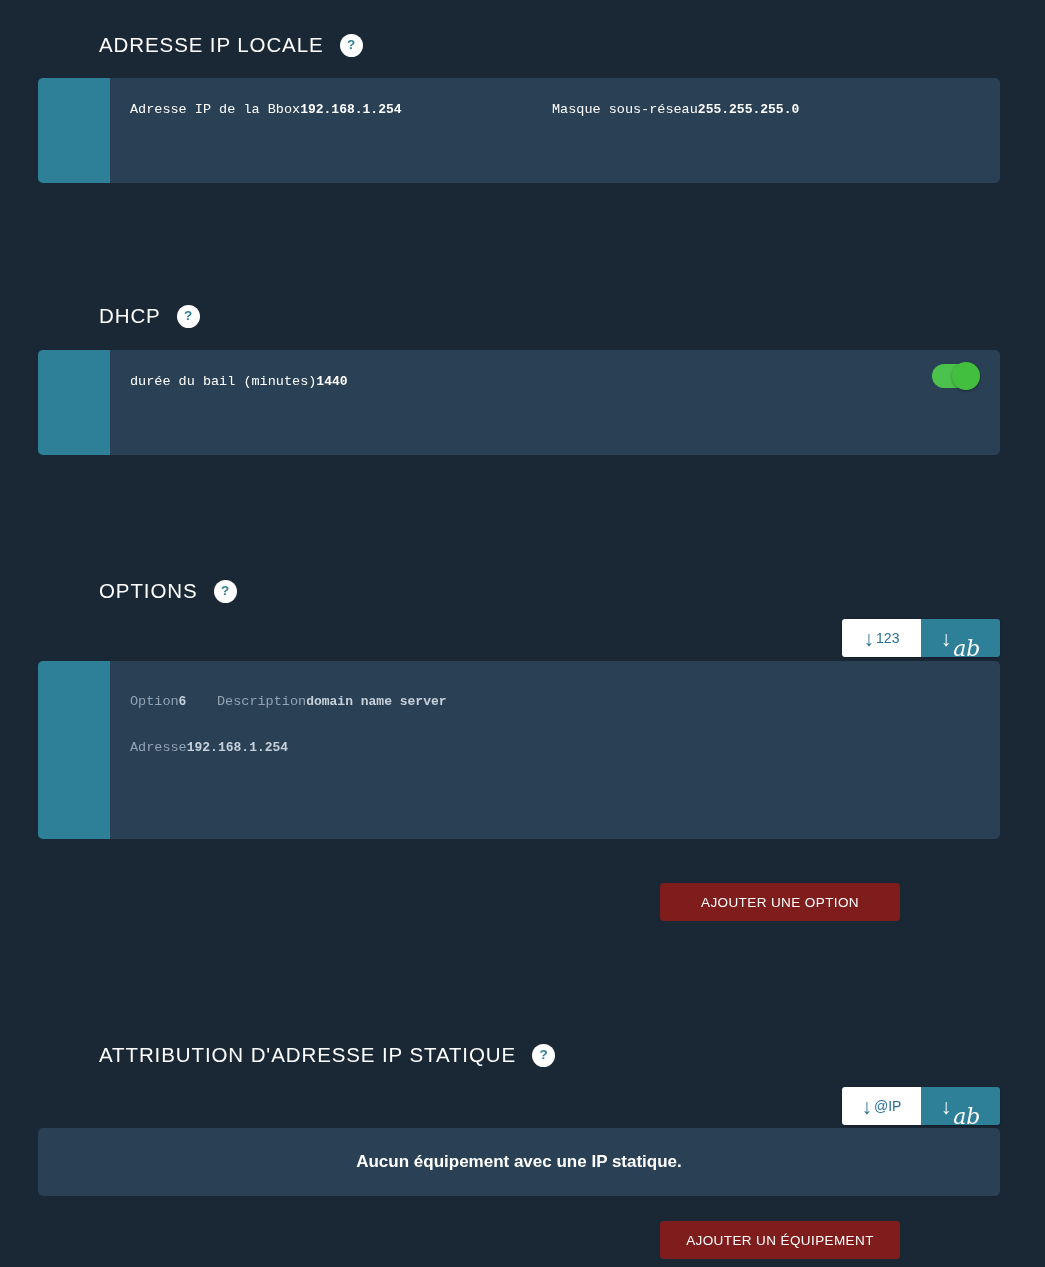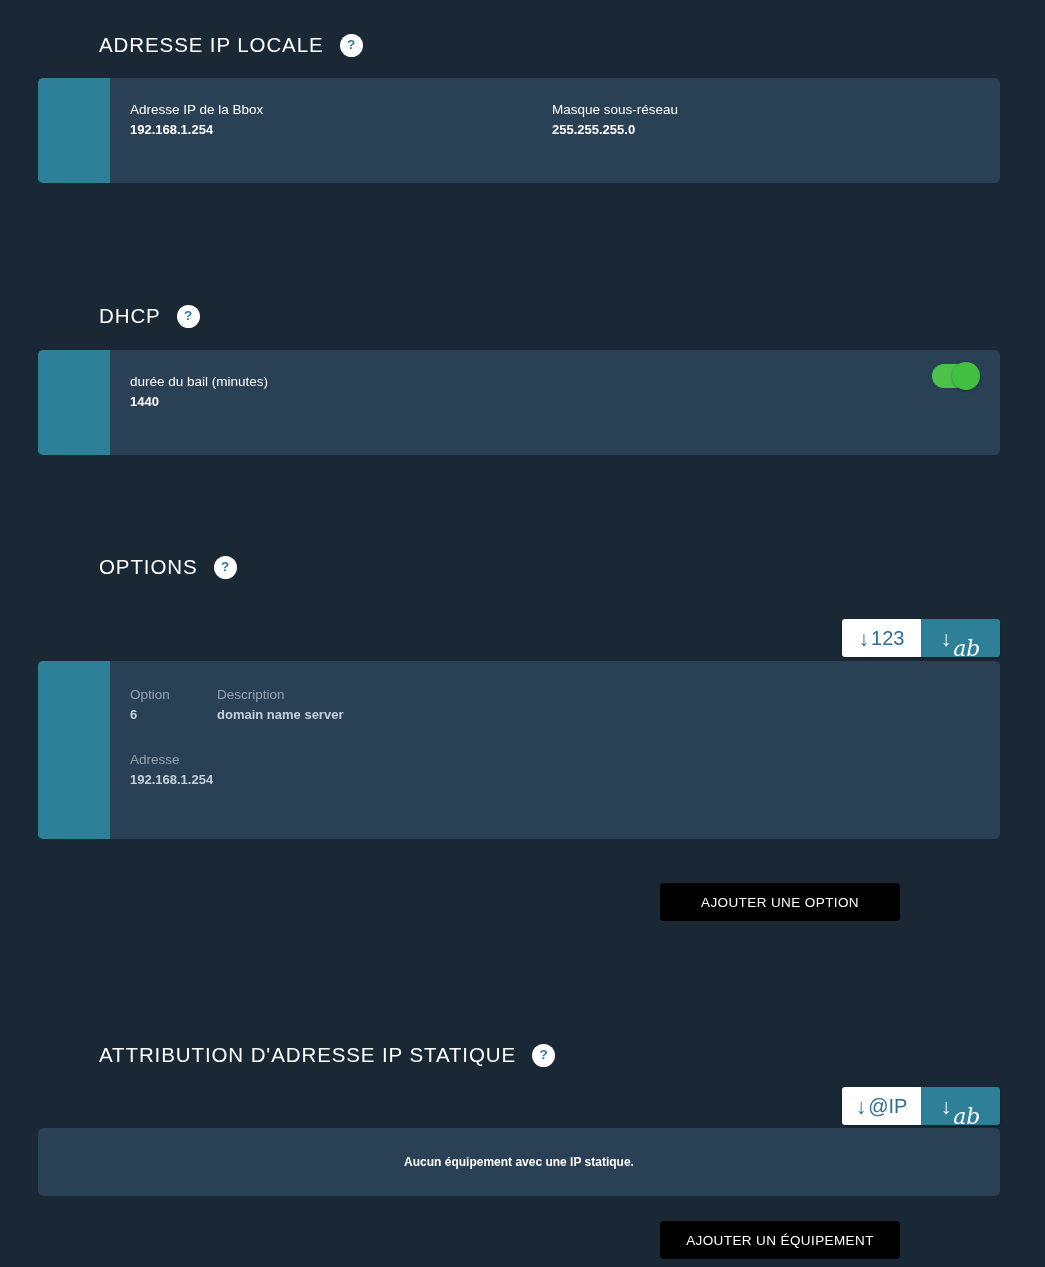--- a/index.html
+++ b/index.html
@@ -68,21 +68,22 @@
     flex: 1;
     position: relative;
     padding: 22px 24px 20px 20px;
   }
 
   .field-row {
     display: flex;
   }
   .field {
     display: flex;
-    flex-direction: column;
+    flex-direction: row;
+    font-family: Liberation Mono, monospace;
   }
   .field-label {
     font-size: 13.5px;
     font-weight: 400;
     color: #ffffff;
     line-height: 1.45;
     white-space: nowrap;
   }
   .field-value {
     font-size: 13px;
@@ -135,72 +136,72 @@
     align-items: center;
     justify-content: center;
     gap: 1px;
     font-size: 16px;
     cursor: pointer;
     user-select: none;
   }
   .sort-btn.active { background: #ffffff; color: #2a6f9a; }
   .sort-btn.inactive { background: #2e7f98; color: #ffffff; }
   .sort-arrow { font-size: 21px; line-height: 1; margin-right: 1px; }
-  .sort-text { font-size: 20px; }
+  .sort-text { font-size: 14px; }
   .sort-text.script {
     font-family: "DejaVu Serif", serif;
     font-style: italic;
     font-size: 22px;
     margin-top: 21px;
   }
 
   
   .empty-card {
     margin: 0 45px 0 38px;
     background: #2a4055;
     border-radius: 5px;
     height: 68px;
     display: flex;
     align-items: center;
     justify-content: center;
   }
   .empty-text {
     color: #ffffff;
-    font-size: 12px;
+    font-size: 17px;
     font-weight: 700;
   }
 
   
   .action-row {
     display: flex;
     justify-content: flex-end;
     padding-right: 145px;
   }
   .action-btn {
-    background: #000000;
+    background: #7f1d1d;
     color: #ffffff;
     border: none;
     border-radius: 4px;
     width: 240px;
     height: 38px;
     font-family: "Liberation Sans", sans-serif;
     font-size: 13.5px;
     letter-spacing: 0.4px;
     text-transform: uppercase;
     cursor: pointer;
   }
 
   
   #sec-local-head { position: absolute; top: 33px; left: 0; }
   #card-local     { position: absolute; top: 78px; left: 0; right: 0; height: 105px; }
 
   #sec-dhcp-head  { position: absolute; top: 304px; left: 0; align-items: center; }
   #card-dhcp      { position: absolute; top: 350px; left: 0; right: 0; height: 105px; }
 
-  #sec-options-head { position: absolute; top: 555px; left: 0; }
+  #sec-options-head { position: absolute; top: 579px; left: 0; }
   #sort-options     { top: 619px; }
   #card-options     { position: absolute; top: 661px; left: 0; right: 0; height: 178px; }
   #row-add-option   { position: absolute; top: 883px; left: 0; right: 0; }
 
   #sec-static-head  { position: absolute; top: 1043px; left: 0; }
   #sort-static      { top: 1087px; }
   #card-static      { position: absolute; top: 1128px; left: 0; right: 0; }
   #row-add-device   { position: absolute; top: 1221px; left: 0; right: 0; }
 </style>
 </head>
@@ -260,21 +261,21 @@
       <span class="sort-text">123</span>
     </div>
     <div class="sort-btn inactive">
       <span class="sort-arrow">↓</span>
       <span class="sort-text script">ab</span>
     </div>
   </div>
 
   <div class="card" id="card-options">
     <div class="card-accent"></div>
-    <div class="card-body muted" style="padding-top:24px">
+    <div class="card-body muted" style="padding-top:31px">
       <div class="field-row">
         <div class="field" style="width:87px">
           <span class="field-label">Option</span>
           <span class="field-value">6</span>
         </div>
         <div class="field">
           <span class="field-label">Description</span>
           <span class="field-value">domain name server</span>
         </div>
       </div>

